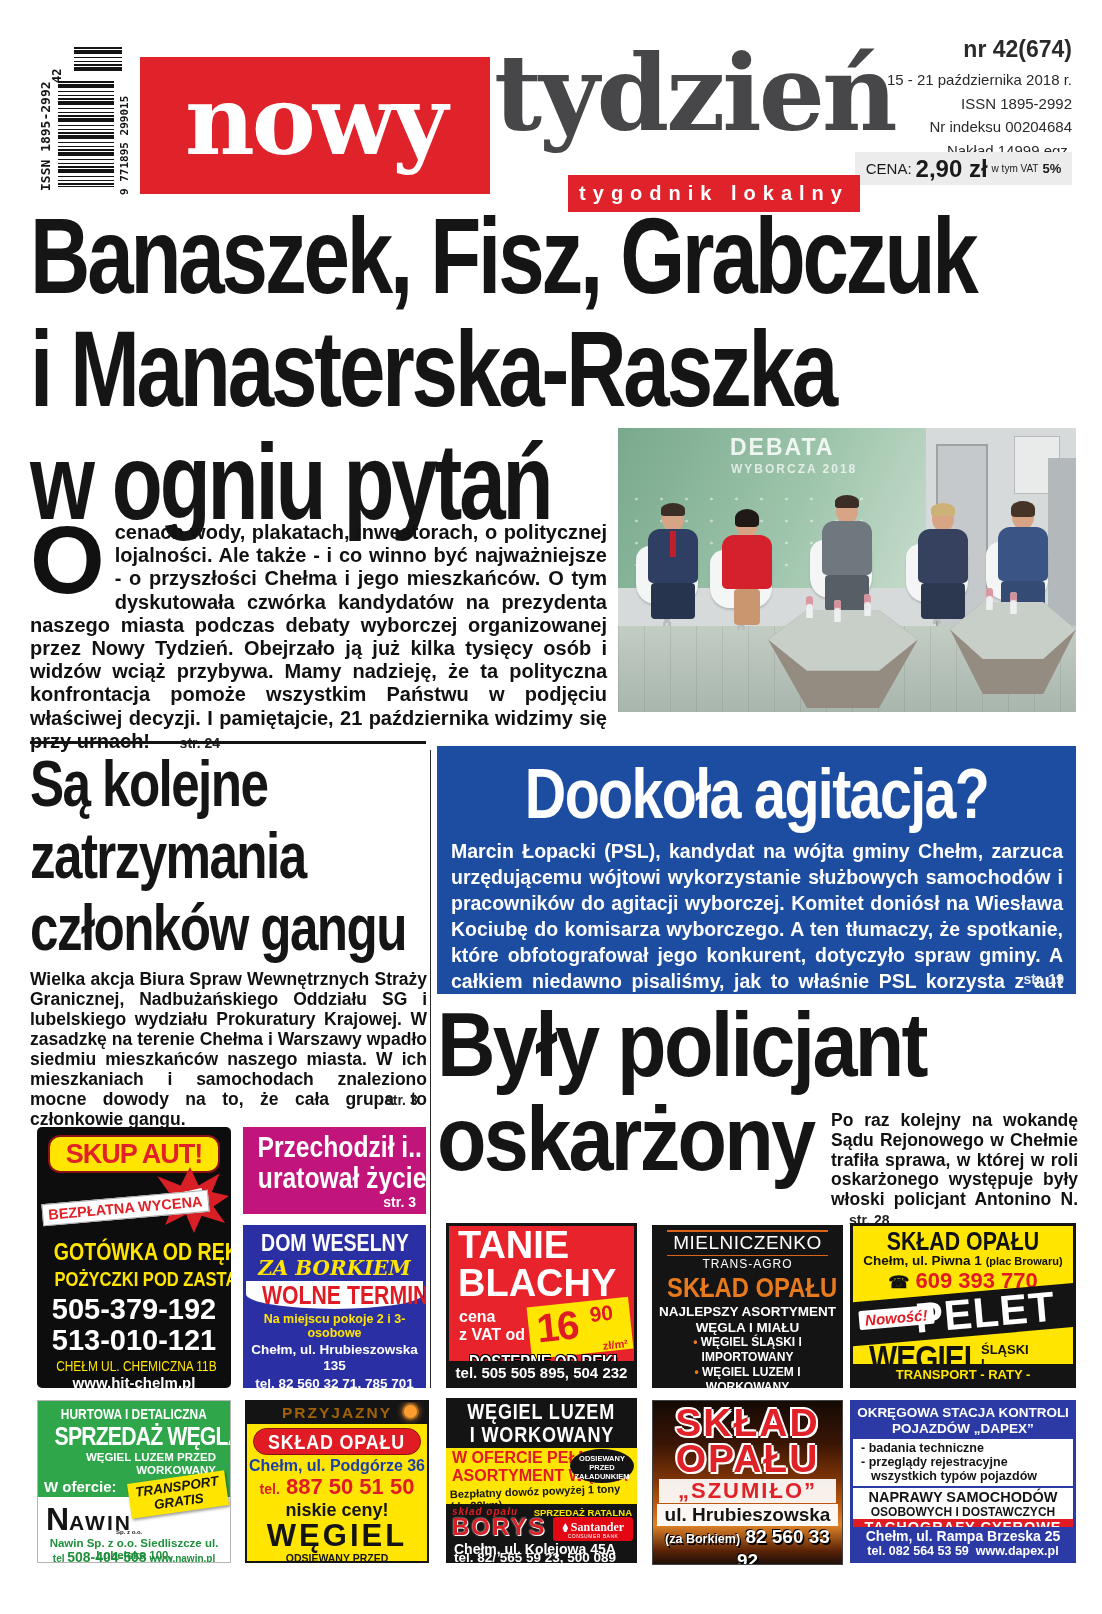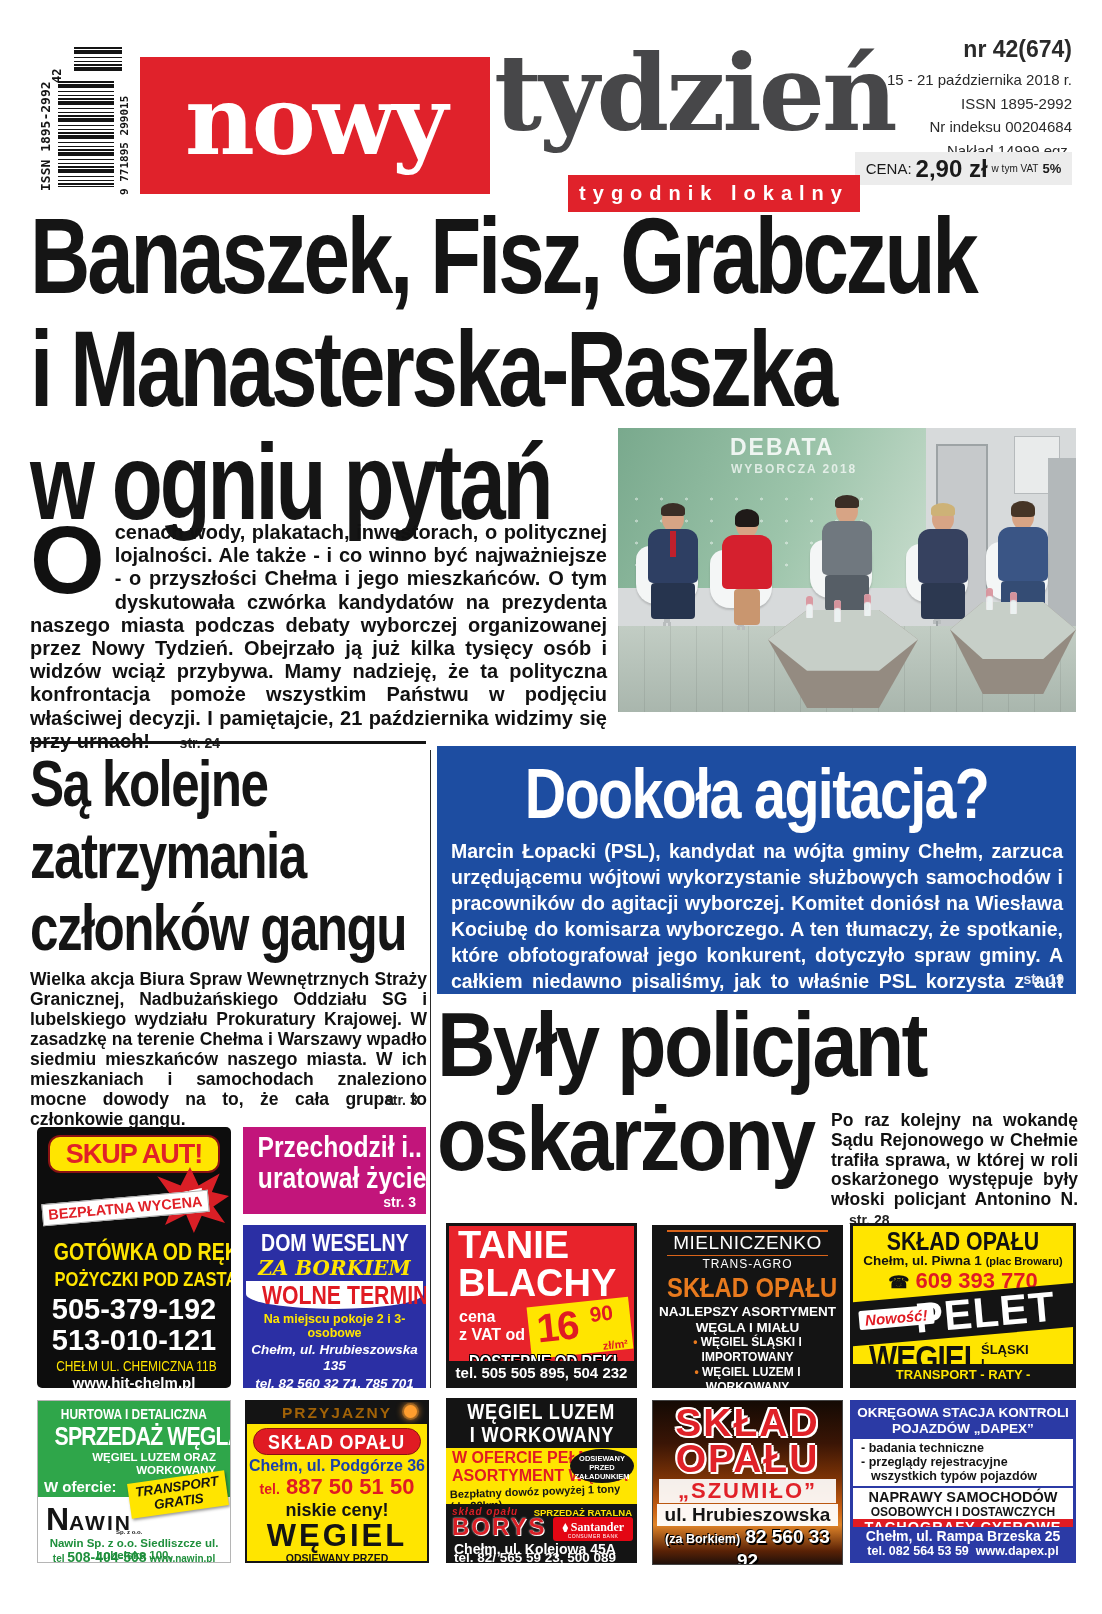--- a/index.html
+++ b/index.html
@@ -111,21 +111,21 @@
   .ad-pink{left:243px;top:1127px;width:183px;height:87px;background:#c2157b;color:#fff;text-align:center;padding-top:5px;}
   .pink-l{font-weight:bold;font-size:29px;line-height:31px;}
   .ad-pink .pref{position:absolute;right:10px;bottom:4px;color:#fff;}
 
   
   .ad-dom{left:243px;top:1225px;width:183px;height:163px;background:#2b2fa4;color:#fff;text-align:center;}
   .dom-t{font-weight:bold;font-size:23px;margin-top:5px;}
   .dom-s{font-family:"DejaVu Serif",serif;font-style:italic;font-weight:bold;color:#ffe500;font-size:20px;line-height:22px;}
   .dom-band{margin:2px 3px;background:#fff;border-radius:0 0 60% 60%/0 0 18px 18px;color:#e01b23;font-weight:bold;font-size:25px;line-height:28px;}
   .dom-n{color:#ffe500;font-weight:bold;font-size:12.5px;margin-top:3px;}
-  .dom-a{font-weight:bold;font-size:13.5px;line-height:16px;margin-top:2px;font-style:italic;}
+  .dom-a{font-weight:bold;font-size:13.5px;line-height:16px;margin-top:2px;}
 
   
   .ad-tb{left:446px;top:1223px;width:191px;height:165px;background:#e8232b;border:3px solid #141414;color:#fff;}
   .tb-t{position:absolute;left:9px;top:0px;font-weight:bold;font-size:38px;line-height:38px;letter-spacing:0px;}
   .tb-lbl{position:absolute;left:10px;top:82px;font-weight:bold;font-size:16px;line-height:18px;}
   .tb-price{position:absolute;right:3px;top:76px;width:102px;height:52px;background:#ffe500;transform:rotate(-6deg);color:#e01b23;}
   .tb-price .big{position:absolute;left:8px;top:0px;font-weight:bold;font-size:40px;letter-spacing:-2px;}
   .tb-price .sup{position:absolute;left:62px;top:2px;font-weight:bold;font-size:21px;}
   .tb-price .unit{position:absolute;right:5px;bottom:0px;font-weight:bold;font-size:11px;}
   .tb-av{position:absolute;left:7px;top:126px;font-weight:bold;font-size:17.5px;text-shadow:1.5px 1.5px 0 #000,-1px -1px 0 #000,1px -1px 0 #000,-1px 1px 0 #000;}
@@ -424,21 +424,21 @@
       <div>ŚLĄSKI</div>
       <div>I IMPORTOWANY</div>
     </div>
     <div class="pe-f">TRANSPORT - RATY - WORKOWANIE</div>
   </div>
 
   <div class="ad ad-na">
     <div class="na-green">
       <div class="na-l1"><span class="cond85">HURTOWA I DETALICZNA</span></div>
       <div class="na-l2"><span class="cond85">SPRZEDAŻ WĘGLA</span></div>
-      <div class="na-l3">WĘGIEL LUZEM ORAZ</div>
+      <div class="na-l3">WĘGIEL LUZEM PRZED</div>
       <div class="na-l3">WORKOWANY</div>
       <div class="na-l5">W ofercie:</div>
       <div class="na-l6">PELLET DRZEWNY</div>
     </div>
     <div class="na-badge">
       <div>TRANSPORT</div>
       <div>GRATIS</div>
     </div>
     <div class="na-wheel"></div>
     <div class="na-logo"><span class="n">N</span><span class="rest">AWIN</span></div>

